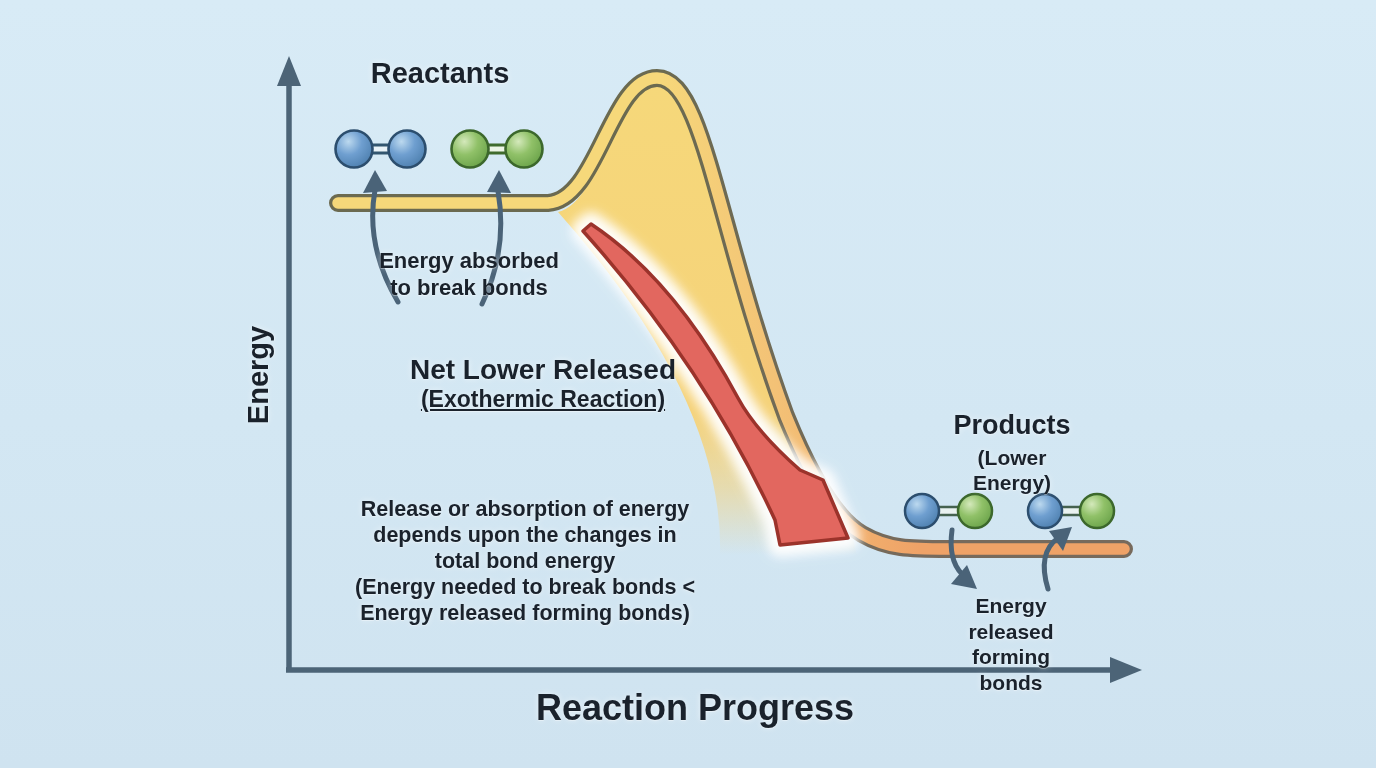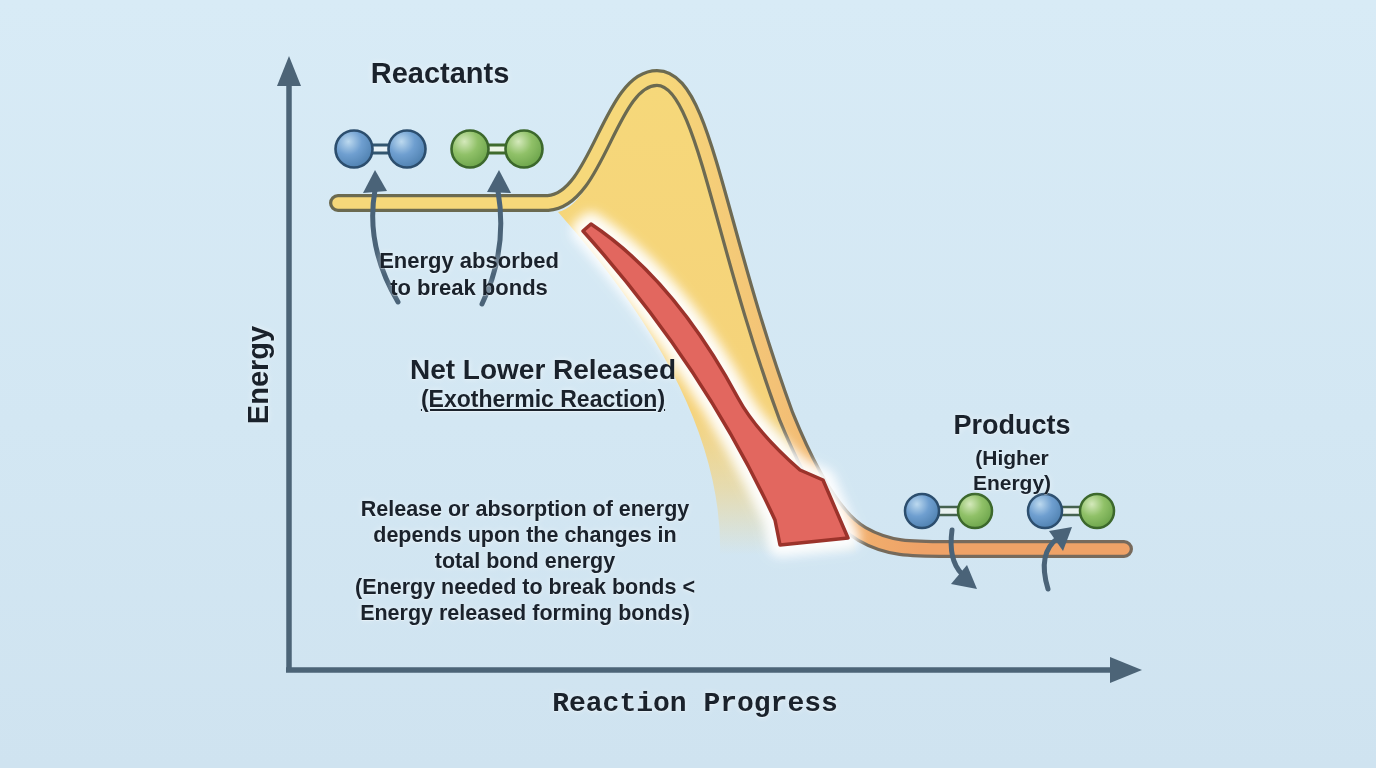--- a/index.html
+++ b/index.html
@@ -23,21 +23,21 @@
   }
   .t-reactants{left:440px;top:56px;font-size:29px;}
   .t-reactants-sub{left:440px;top:90px;font-size:22px;}
   .t-absorbed{left:438px;top:248px;font-size:22px;line-height:1.22;margin-left:31px;}
   .t-net{left:543px;top:353px;font-size:28px;}
   .t-net-sub{left:543px;top:386px;font-size:23px;text-decoration:underline;}
   .t-explain{left:525px;top:496px;font-size:21.5px;line-height:1.21;}
   .t-products{left:1012px;top:410px;font-size:27px;}
   .t-products-sub{left:1012px;top:446px;font-size:21px;}
   .t-released{left:1011px;top:593px;font-size:21px;line-height:1.22;}
-  .t-xaxis{left:695px;top:687px;font-size:28px;font-family:Liberation Mono, monospace;}
+  .t-xaxis{left:695px;top:687px;font-size:36px;}
   .t-yaxis{
     left:258px;top:375px;font-size:29px;
     transform:translate(-50%,-50%) rotate(-90deg);
     transform-origin:center center;
     white-space:nowrap;
   }
 </style>
 </head>
 <body>
 
@@ -149,17 +149,19 @@
   <div class="label t-net">Net Lower Released</div>
   <div class="label t-net-sub">(Exothermic Reaction)</div>
 
   <div class="label t-explain">Release or absorption of energy
 depends upon the changes in
 total bond energy
 (Energy needed to break bonds &lt;
 Energy released forming bonds)</div>
 
   <div class="label t-products">Products</div>
-  <div class="label t-products-sub">(Higher Energy)</div>
+  <div class="label t-products-sub">(Lower Energy)</div>
+  <div class="label t-released">Energy released
+forming bonds</div>
 
   <div class="label t-yaxis">Energy</div>
   <div class="label t-xaxis">Reaction Progress</div>
 </div>
 
 </body></html>

